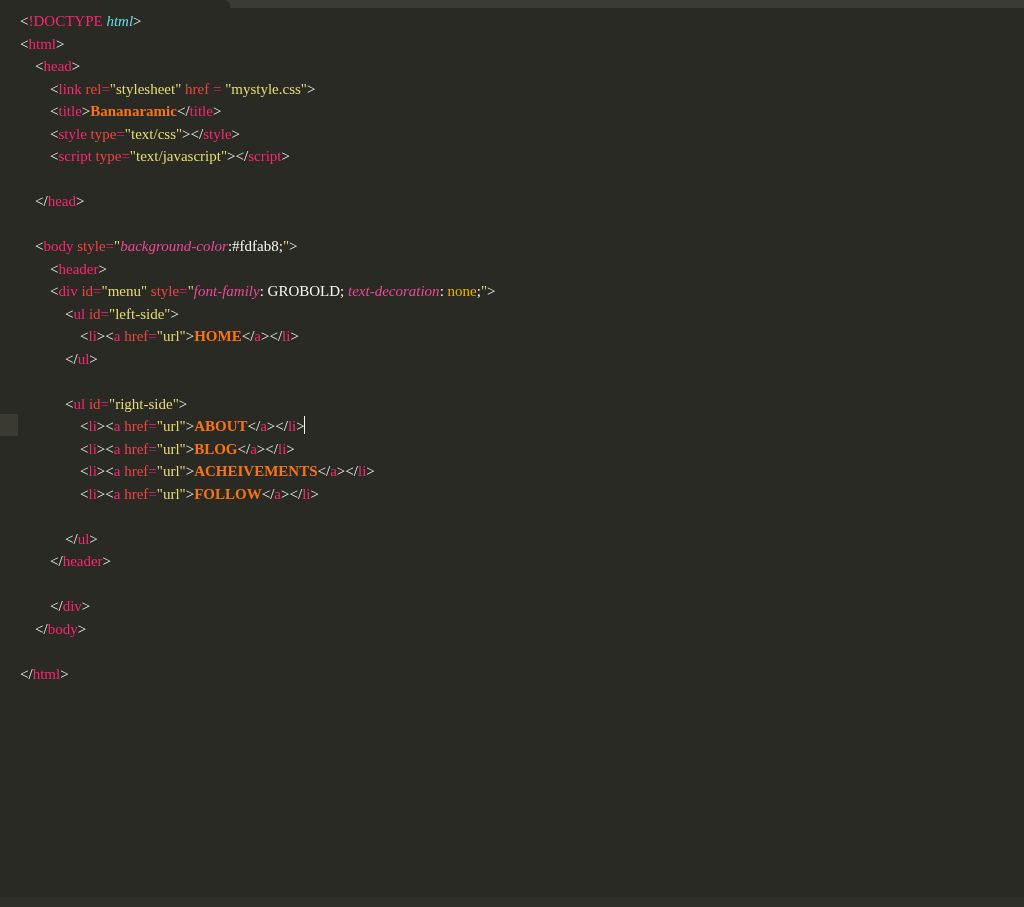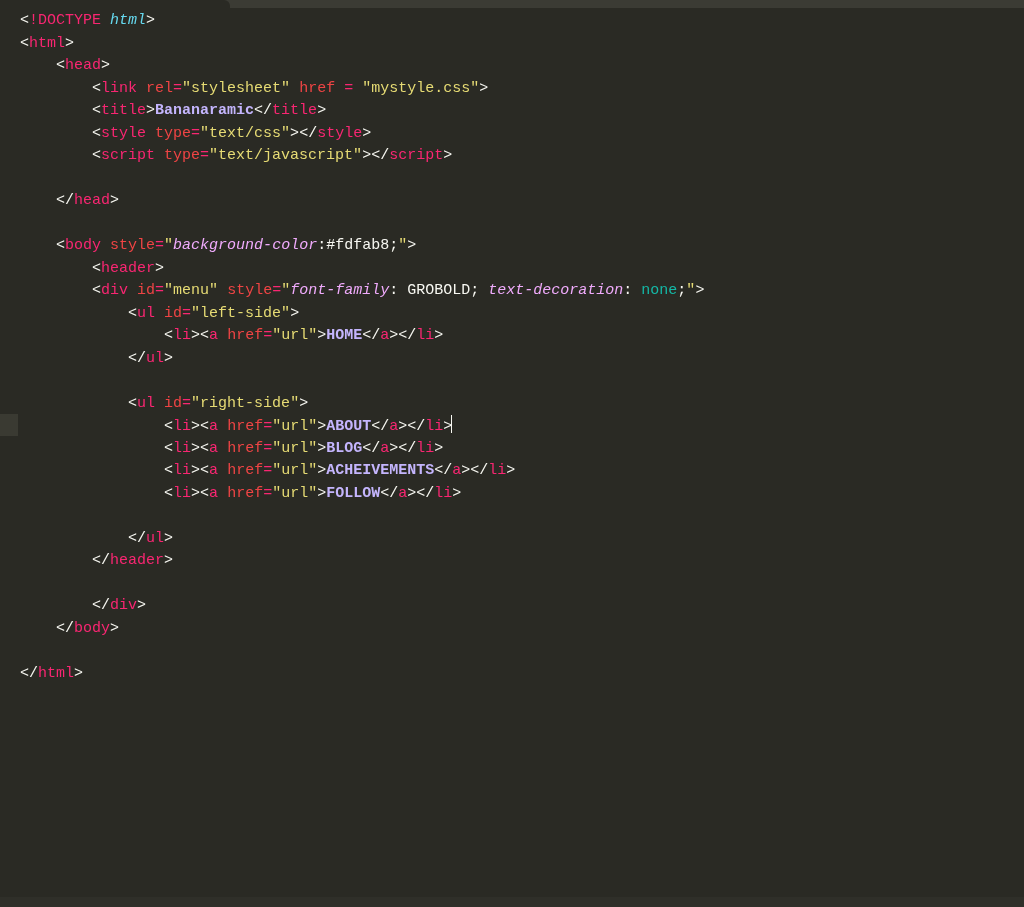--- a/index.html
+++ b/index.html
@@ -30,40 +30,40 @@
   }
   .hl-line {
     position: absolute;
     left: 0;
     top: 414px;
     width: 18px;
     height: 22px;
     background: #3a3a32;
   }
   pre {
-    font-family: Liberation Mono, monospace;
+    font-family: Liberation Serif, serif;
     white-space: pre;
     position: relative;
     z-index: 1;
   }
   .line { display: block; height: 22.5px; }
   .indent-guide {
     color: #4a4a42;
   }
   .punct   { color: #f8f8f2; }
   .tag     { color: #f92672; }
   .doctype { color: #f92672; }
   .kw      { color: #66d9ef; font-style: italic; }
   .attr    { color: #ef4444; }
   .op      { color: #f92672; }
   .string  { color: #e6db74; }
-  .text    { color: #c4b5fd; font-weight: 600; }
-  .prop    { color: #f0abfc; font-style: italic; }
+  .text    { color: #f97316; font-weight: 600; }
+  .prop    { color: #ec4899; font-style: italic; }
   .val     { color: #f8f8f2; }
-  .none    { color: #14b8a6; }
+  .none    { color: #eab308; }
   .cursor {
     display: inline-block;
     width: 1px;
     height: 18px;
     background: #f8f8f2;
     vertical-align: -3px;
     margin-left: -1px;
   }
   .scrollbar-track {
     position: absolute;

